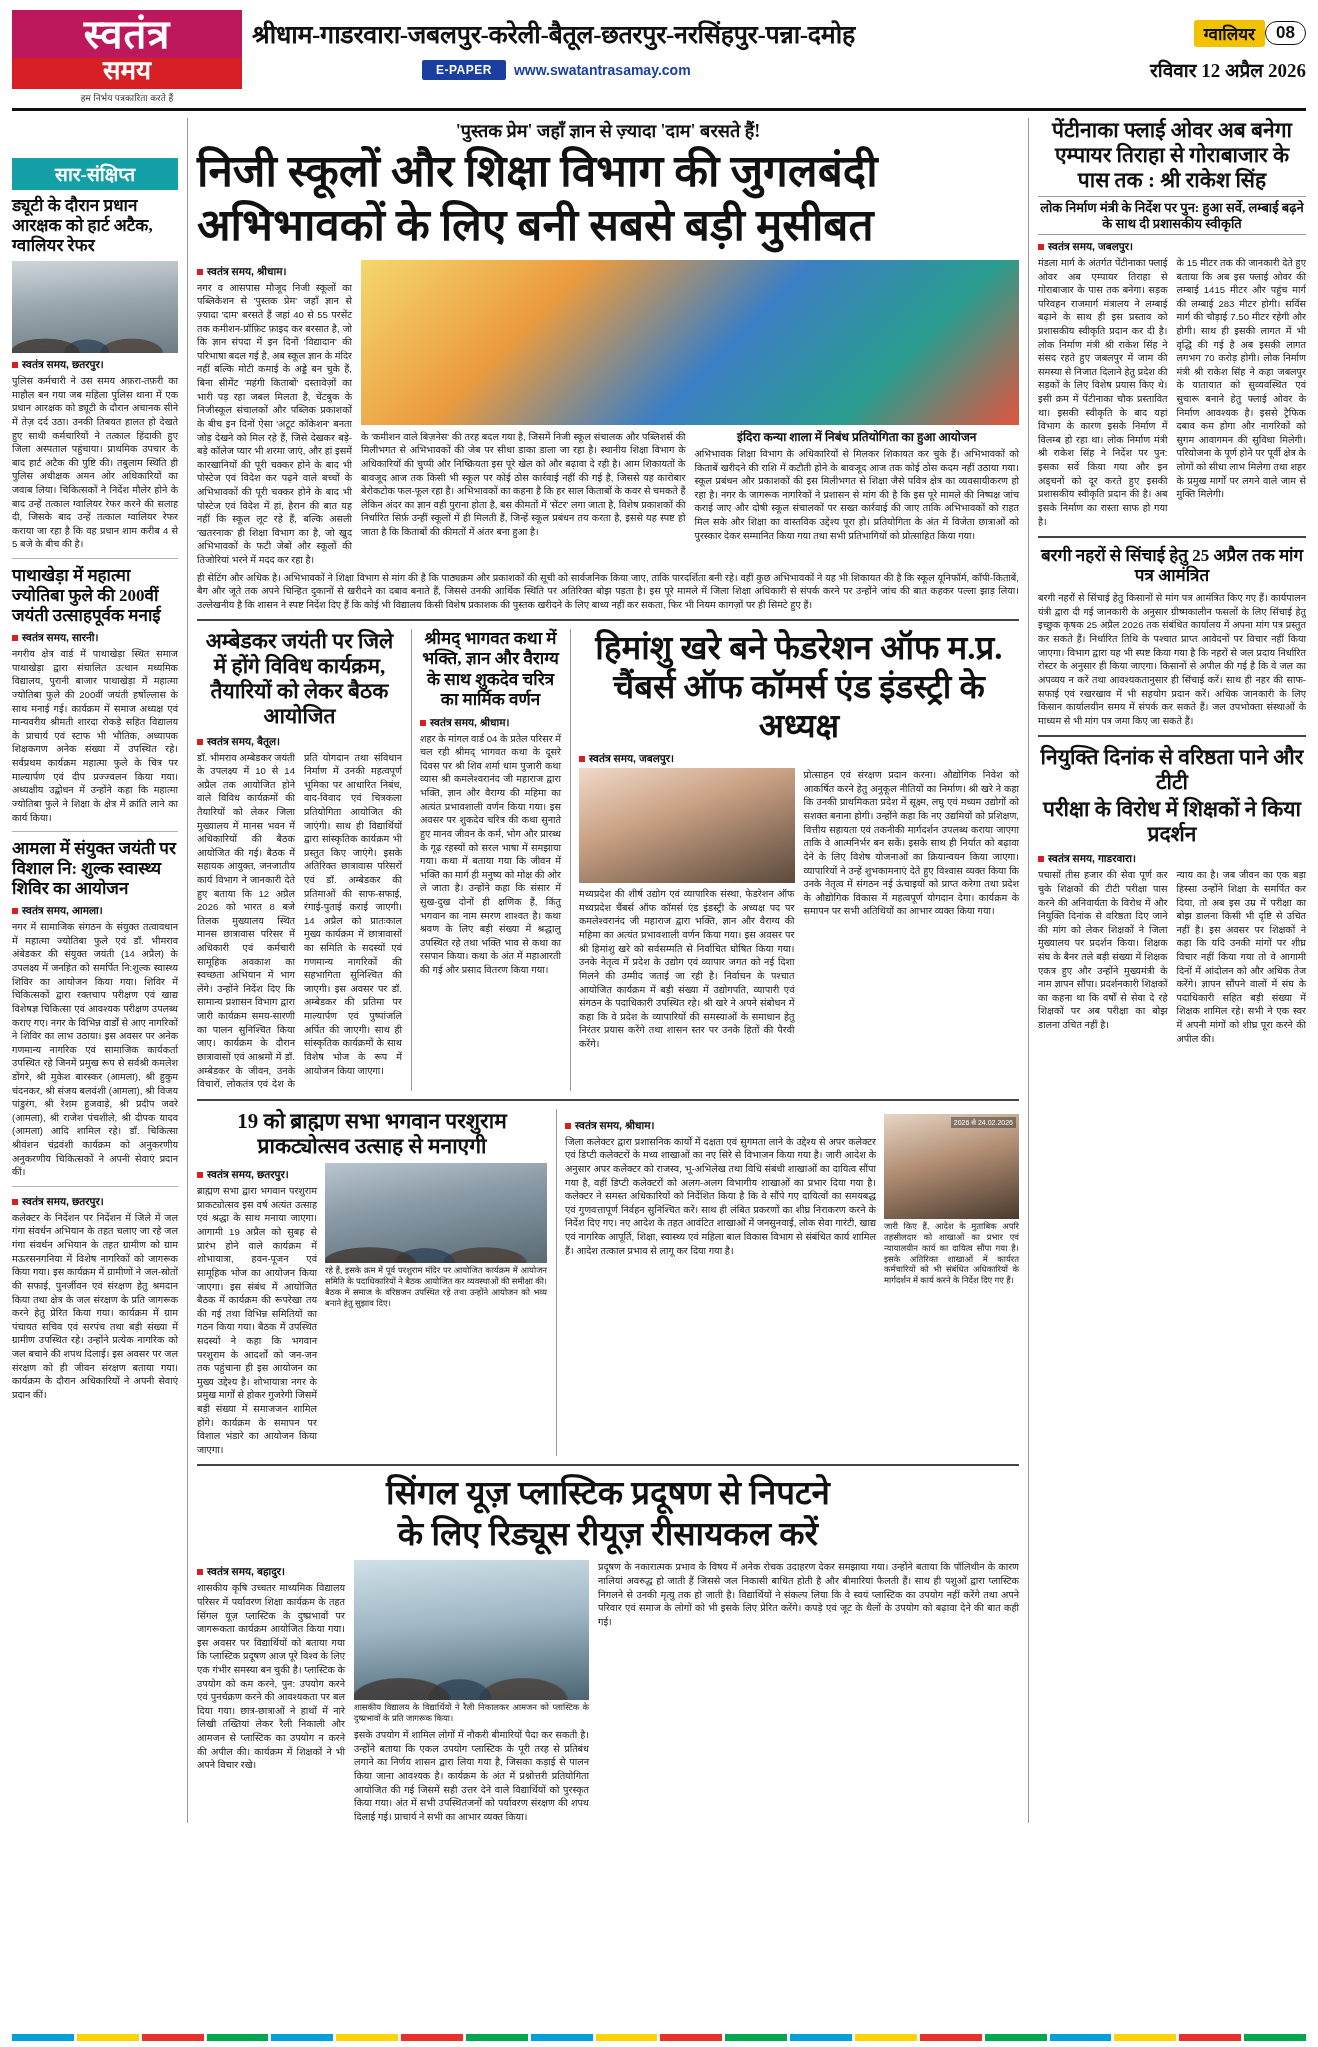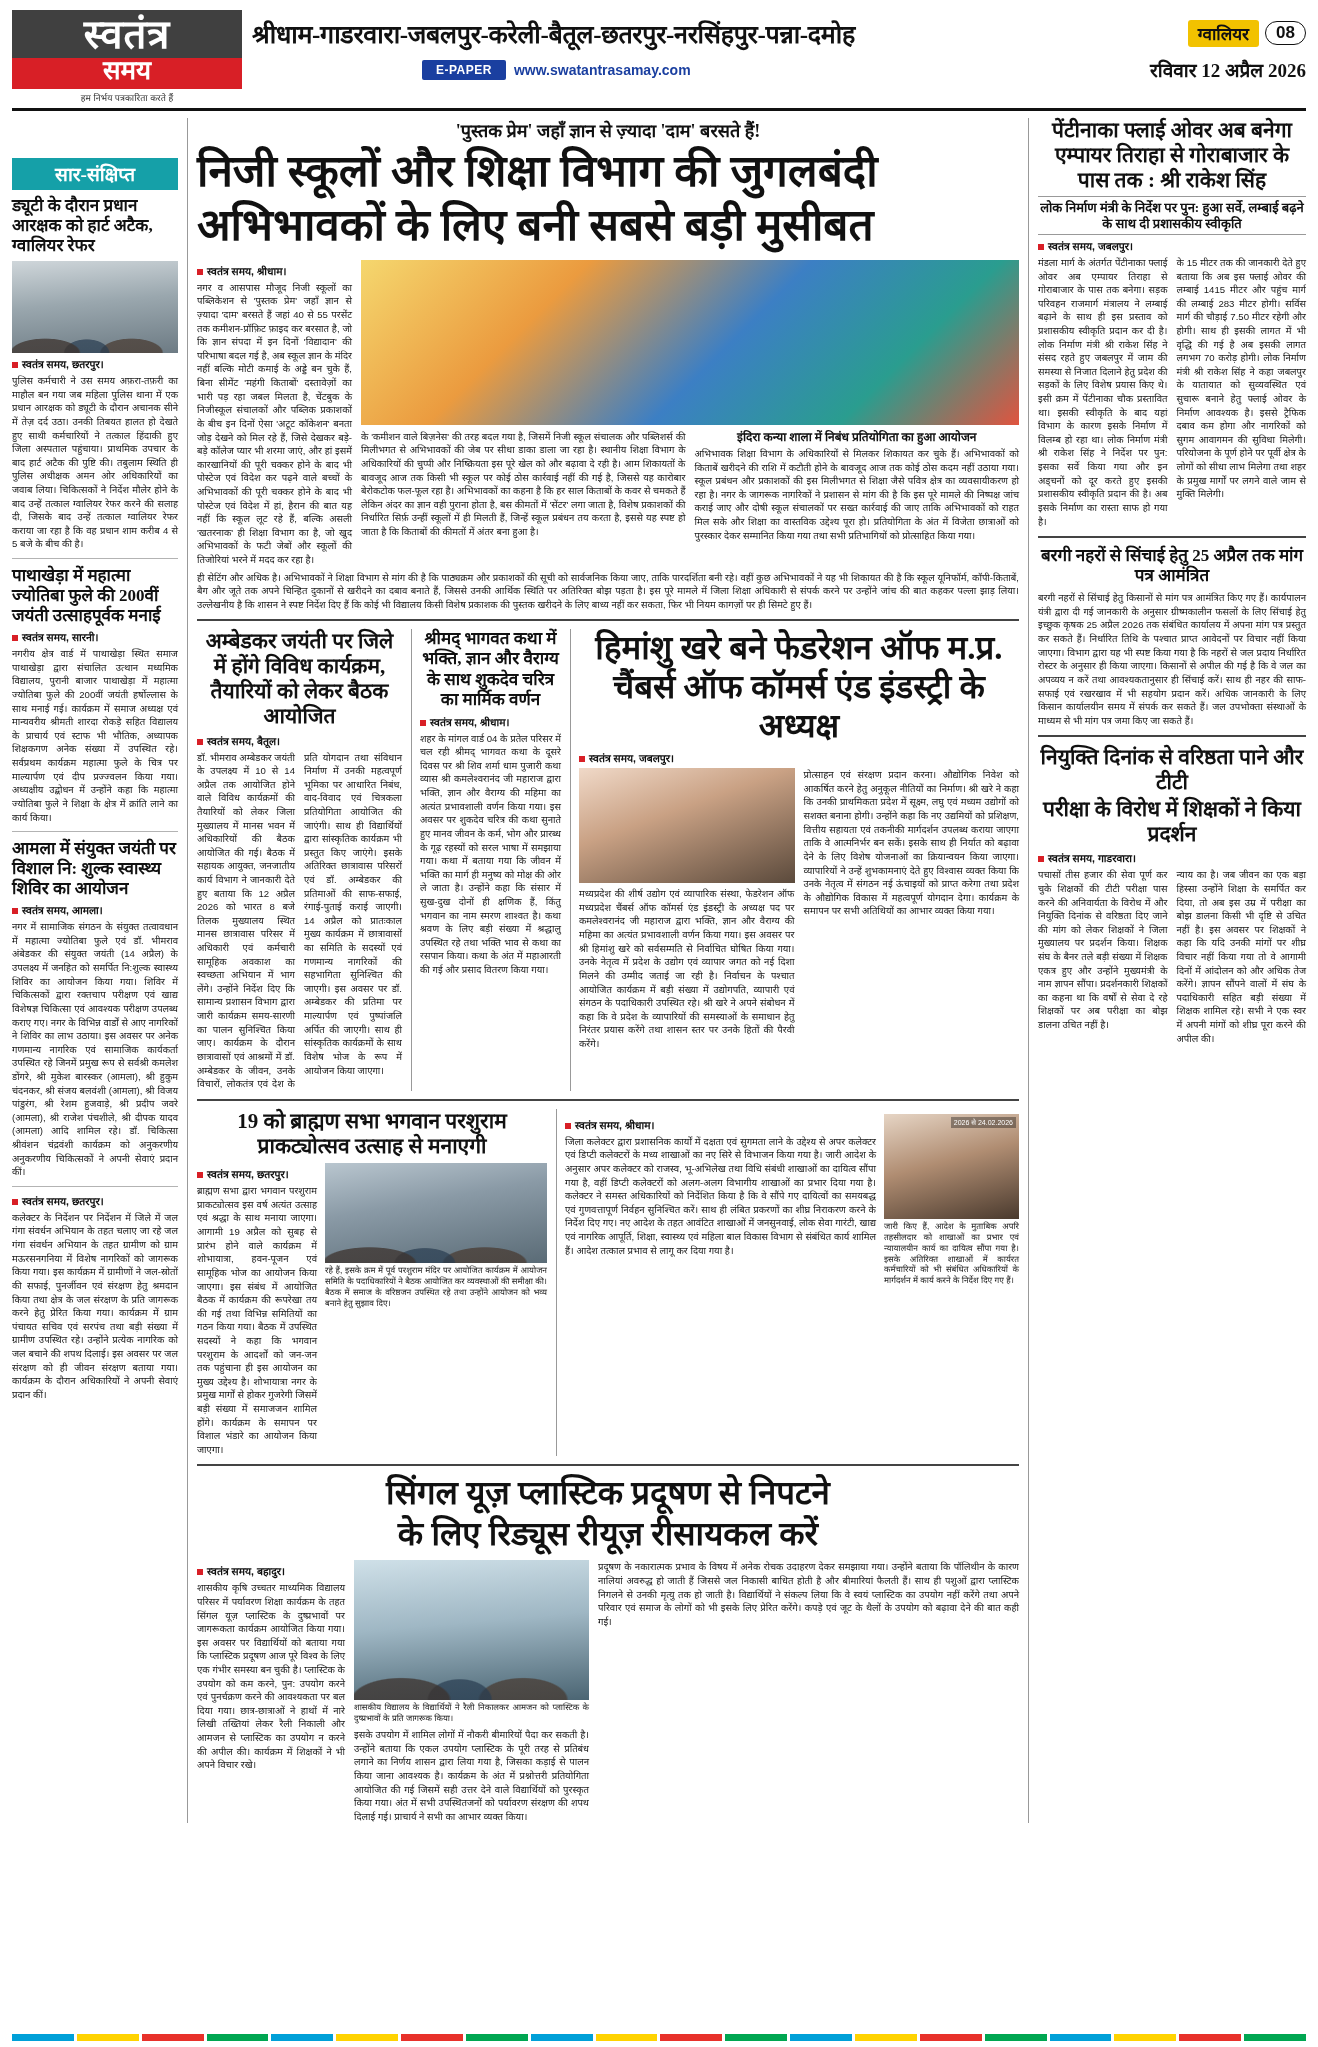--- a/index.html
+++ b/index.html
@@ -10,38 +10,38 @@
     font-family:"Liberation Sans", sans-serif;
     color:#111;
     overflow:hidden;
   }
   .page { width:1318px; height:2047px; position:relative; padding:10px 12px; }
 
   
   .masthead { display:flex; align-items:flex-start; gap:10px; border-bottom:3px solid #111; padding-bottom:4px; }
   .logo-box { width:230px; flex:0 0 230px; }
   .logo-main {
-    background:#404040; color:#fff; text-align:center;
+    background:#be185d; color:#fff; text-align:center;
     font-family:"Liberation Serif", serif; font-weight:bold;
     font-size:40px; line-height:1.05; padding:4px 6px 2px; letter-spacing:1px;
   }
   .logo-sub {
     background:#d81f26; color:#fff; text-align:center;
     font-family:"Liberation Serif", serif; font-weight:bold;
     font-size:26px; line-height:1; padding:0 6px 5px;
   }
   .logo-tag { text-align:center; font-size:9px; color:#333; padding-top:2px; }
   .mast-right { flex:1; padding-top:6px; }
   .mast-top { display:flex; align-items:center; justify-content:space-between; }
   .mast-cities {
     font-family:"Liberation Serif", serif; font-weight:bold; font-size:25px;
     color:#111; letter-spacing:-0.3px;
   }
   .edition {
-    display:flex; align-items:center; gap:6px;
+    display:flex; align-items:center; 
   }
   .edition-name {
     background:#f2c200; color:#111; font-weight:bold; font-size:17px;
     padding:2px 10px; border-radius:3px;
     font-family:"Liberation Serif", serif;
   }
   .edition-num {
     background:#fff; color:#111; font-weight:bold; font-size:17px;
     border:1.5px solid #111; border-radius:14px; padding:1px 10px;
   }

